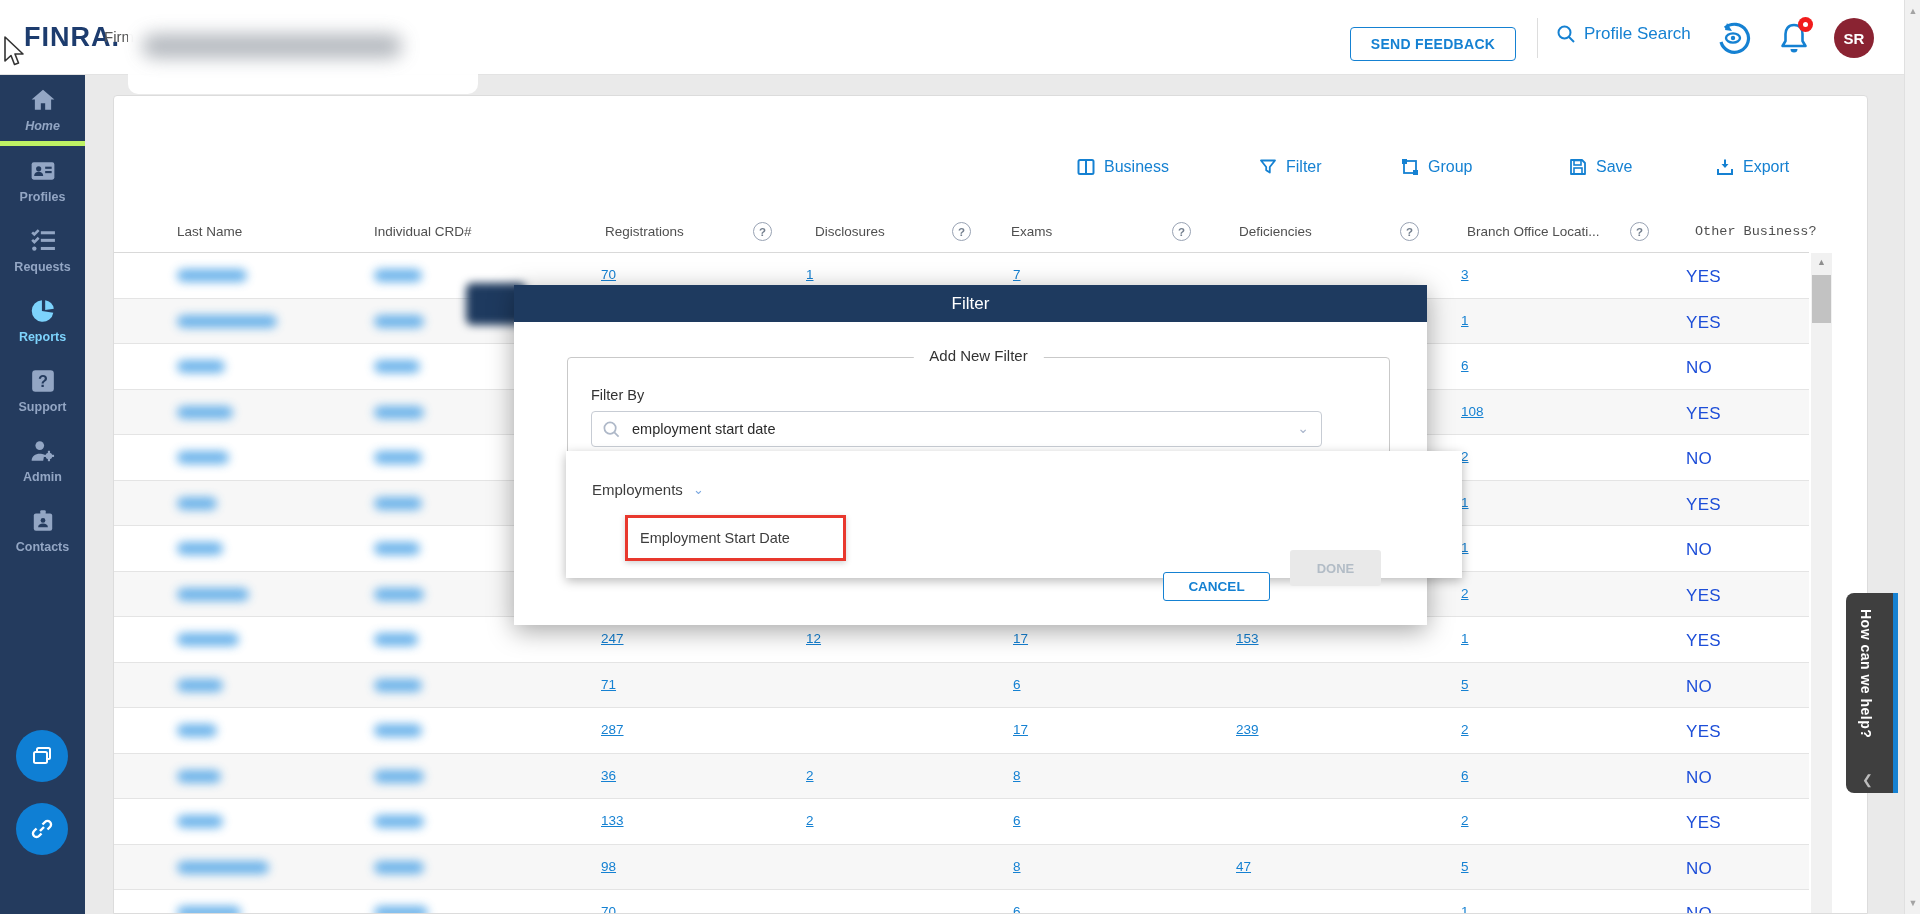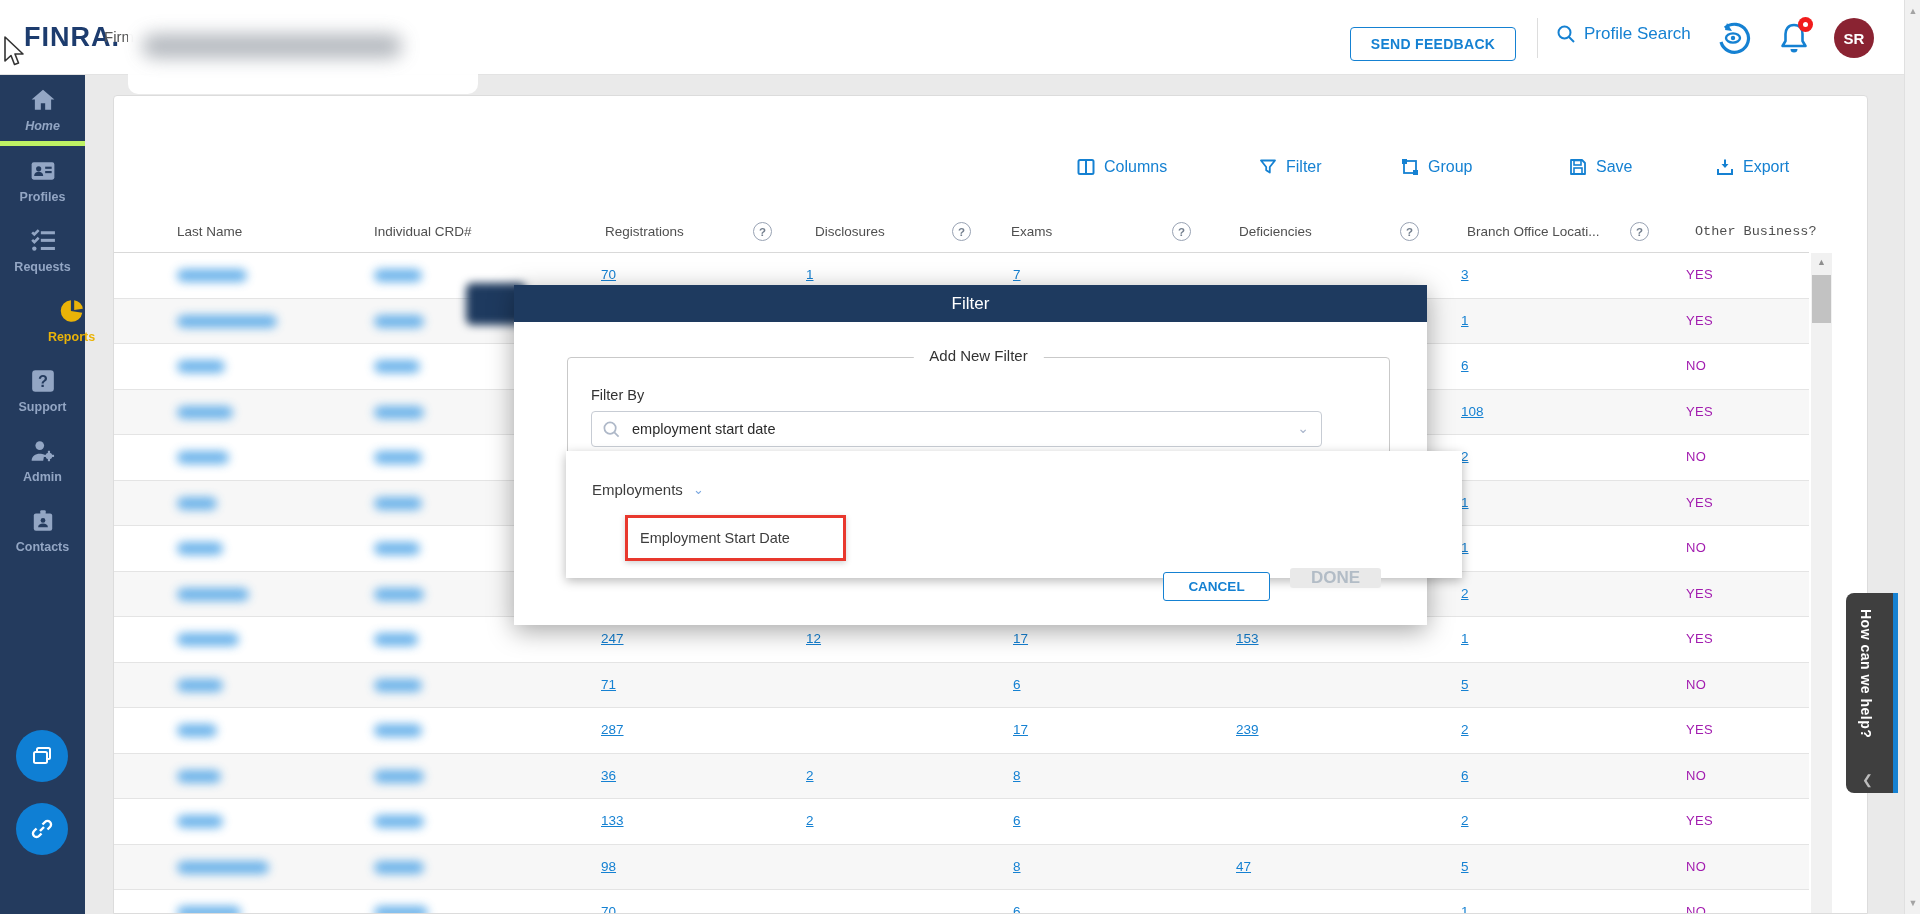--- a/index.html
+++ b/index.html
@@ -31,21 +31,21 @@
     background:#fff; border-radius:50%; }
   #avatar { position:absolute; left:1834px; top:18px; width:40px; height:40px; border-radius:50%;
     background:#8a2332; color:#fff; font-size:15px; font-weight:700;
     display:flex; align-items:center; justify-content:center; cursor:pointer; }
 
   
   #sidebar { position:absolute; left:0; top:75px; width:85px; height:839px; background:#243b5e; z-index:30; }
   .side-item { width:85px; padding:12px 0 12px 0; display:flex; flex-direction:column; align-items:center;
     gap:6px; color:#93a6c4; cursor:pointer; }
   .side-item .lbl { font-size:12.5px; font-weight:700; }
-  .side-item.active { color:#eab308;margin-left:29px; }
+  .side-item.active { color:#7dd3fc; }
   .side-item.first { border-bottom:5px solid #bef264; padding-bottom:8px;font-style:italic; }
   .side-fab { position:absolute; left:16px; width:52px; height:52px; border-radius:50%; background:#0f7fd4;
     display:flex; align-items:center; justify-content:center; cursor:pointer; color:#fff; }
 
   
   #card { position:absolute; left:113px; top:95px; width:1755px; height:819px; background:#fff;
     border:1px solid #dcdcdc; border-radius:4px 4px 0 0; z-index:10; overflow:hidden; }
   #page-title { position:absolute; left:34px; top:44px; font-size:26px; font-weight:700; color:#2d2d2d; }
   .tool-btn { position:absolute; top:62px; display:flex; align-items:center; gap:9px; color:#1581d2;
     font-size:16px; cursor:pointer; }
@@ -59,21 +59,21 @@
   .help-ic { position:absolute; top:9px; width:19px; height:19px; border:1.5px solid #98a2b3;
     border-radius:50%; color:#75808f; font-size:11.5px; font-weight:700; display:flex;
     align-items:center; justify-content:center; cursor:pointer; background:#fff; }
 
   
   #rows { position:absolute; left:0; top:157px; width:1695px; }
   .row { position:relative; width:1695px; height:45.5px; border-bottom:1px solid #e4e4e4; background:#fff; }
   .row.alt { background:#f7f7f7; }
   .cell-link { position:absolute; top:14px; font-size:13.5px; color:#1581d2; text-decoration:underline;
     cursor:pointer; }
-  .cell-txt { position:absolute; top:14px; font-size:13px; color:#a21caf; letter-spacing:.3px; }
+  .cell-txt { position:absolute; top:14px; font-size:17px; color:#1d4ed8; letter-spacing:.3px; }
   .blur-blob { position:absolute; top:16px; height:13px; background:#56a8e8; border-radius:7px;
     filter:blur(5px); opacity:.85; cursor:pointer; }
 
   
   #tbl-scroll { position:absolute; left:1697px; top:157px; width:21px; height:662px; background:#f1f1f1; }
   #tbl-scroll .arr { position:absolute; left:0; width:21px; text-align:center; color:#8f8f8f; font-size:9px; cursor:pointer; }
   #tbl-thumb { position:absolute; left:1px; top:22px; width:19px; height:48px; background:#c2c2c2; cursor:pointer; }
 
   
   #modal-blob { position:absolute; left:466px; top:283px; width:60px; height:42px; background:#1e3a5f;
@@ -96,22 +96,22 @@
   #dd-group { position:absolute; left:26px; top:30px; font-size:15px; color:#3d3d3d; display:flex;
     align-items:center; gap:10px; cursor:pointer; }
   #dd-group .chev { color:#7aa7e0; font-size:13px; }
   #dd-option { position:absolute; left:59px; top:64px; width:221px; height:46px;
     border:3px solid #e8382d; box-shadow:0 2px 6px rgba(0,0,0,.18); display:flex; align-items:center;
     background:#fff; cursor:pointer; }
   #dd-option span { margin-left:12px; font-size:14.5px; color:#3d3d3d; white-space:nowrap; }
   #btn-cancel { position:absolute; left:649px; top:287px; width:107px; height:29px; background:#fff;
     border:1px solid #1581d2; border-radius:3px; color:#1581d2; font-weight:700; font-size:13.5px;
     display:flex; align-items:center; justify-content:center; cursor:pointer; }
-  #btn-done { position:absolute; left:776px; top:283px; width:91px; height:20px; background:#e9e9e9;
-    border:none; border-radius:3px; color:#b2bcc6; font-weight:700; font-size:17px;
+  #btn-done { position:absolute; left:776px; top:265px; width:91px; height:36px; background:#e9e9e9;
+    border:none; border-radius:3px; color:#b2bcc6; font-weight:700; font-size:13px;
     display:flex; align-items:center; justify-content:center; }
 
   
   #help-tab { position:absolute; left:1846px; top:593px; width:52px; height:200px; background:#3f3f3f;
     border-radius:8px 0 0 8px; z-index:60; cursor:pointer; border-right:5px solid #1581d2; }
   #help-tab .vtxt { position:absolute; left:12px; top:16px; writing-mode:vertical-rl;
     color:#fff; font-size:14px; font-weight:700; letter-spacing:.5px; white-space:nowrap; }
   #help-tab .chev { position:absolute; left:16px; bottom:6px; color:#bdbdbd; font-size:13px; }
 
   
@@ -257,21 +257,21 @@
 
 <div id="card">
 
   <div class="tool-btn" id="tool-columns">
     <span>
         <svg width="18" height="18" viewBox="0 0 18 18">
           <rect x="1.5" y="2" width="15" height="14" rx="1.5" fill="none" stroke="#1581d2" stroke-width="2"></rect>
           <line x1="9" y1="2" x2="9" y2="16" stroke="#1581d2" stroke-width="2"></line>
         </svg>
       </span>
-    <span>Columns</span>
+    <span>Business</span>
   </div>
   <div class="tool-btn" id="tool-filter">
     <span>
         <svg width="18" height="18" viewBox="0 0 18 18">
           <path d="M2 2.5 L16 2.5 L10.8 9 L10.8 14.5 L7.2 12.2 L7.2 9 Z" fill="none" stroke="#1581d2" stroke-width="1.8" stroke-linejoin="round"></path>
         </svg>
       </span>
     <span>Filter</span>
   </div>
   <div class="tool-btn" id="tool-group">

